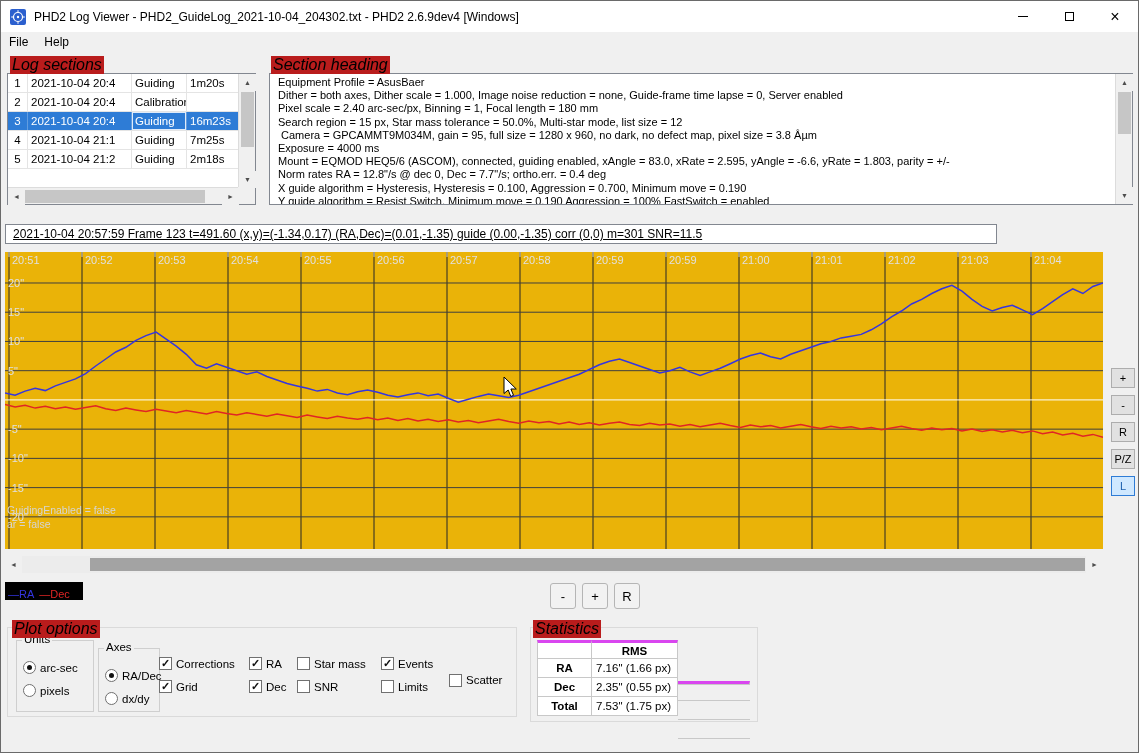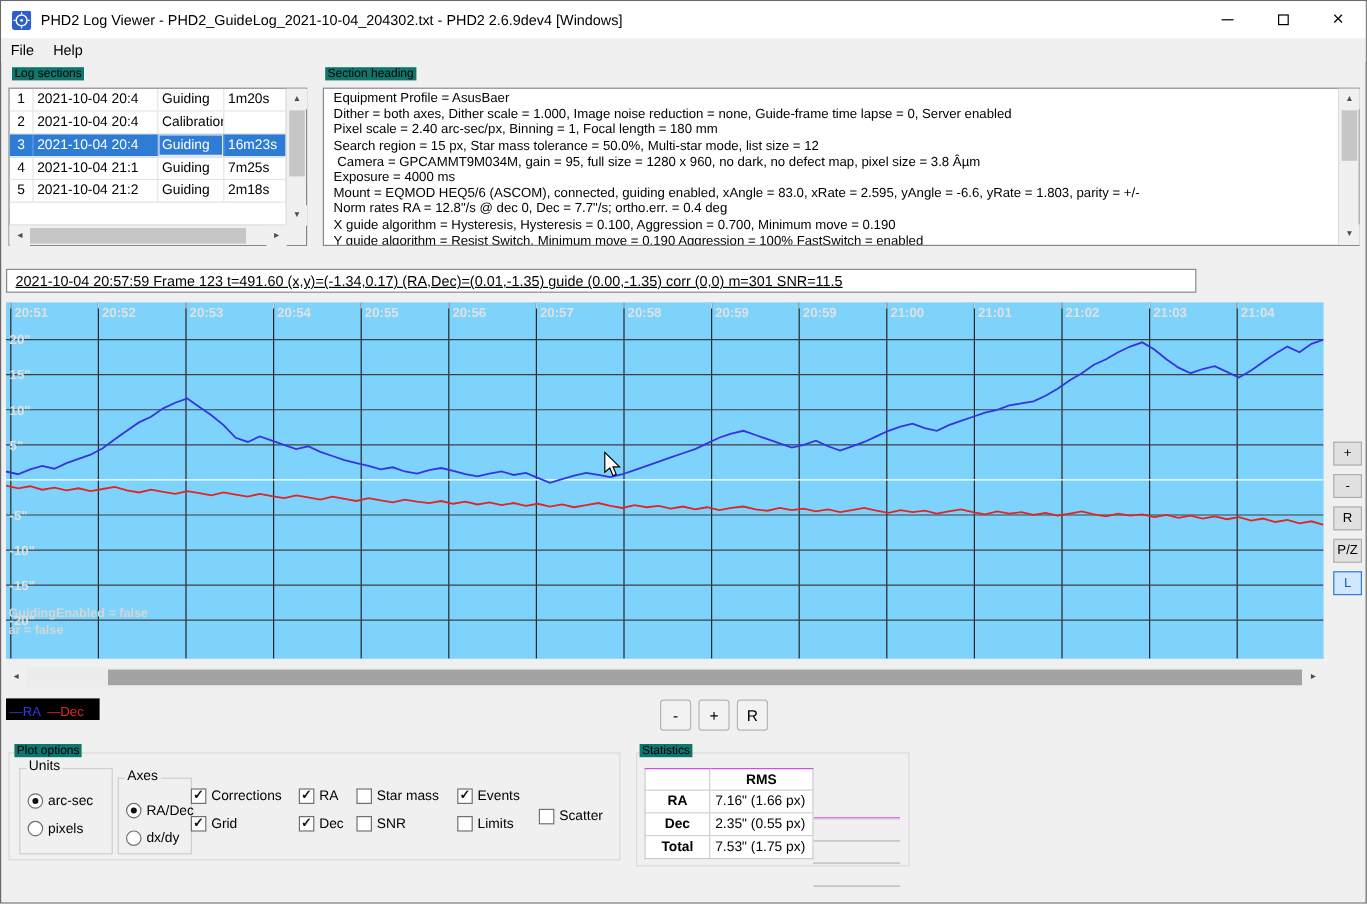--- a/index.html
+++ b/index.html
@@ -15,21 +15,21 @@
   .win-controls { position:absolute; right:0; top:0; height:31px; display:flex; }
   .win-btn { width:46px; height:31px; display:flex; align-items:center; justify-content:center; }
   .min-glyph { width:10px; height:1px; background:#000; display:block; }
   .max-glyph { width:9px; height:9px; border:1px solid #000; display:block; }
   .close-glyph { font-size:16px; line-height:1; }
 
   
   .menubar { position:absolute; left:1px; top:32px; width:1137px; height:20px; display:flex; font-size:12px; background:#f0f0f0; }
   .menu-item { padding:3px 8px; }
 
-  .group-label { position:absolute; font-size:10px; background:#0f766e; padding:0 2px; z-index:3; white-space:nowrap; }
+  .group-label { position:absolute; font-size:16px; background:#b91c1c; padding:0 2px; z-index:3; white-space:nowrap;font-style:italic; }
 
   
   .log-panel { position:absolute; left:7px; top:73px; width:249px; height:132px; background:#fff; border:1px solid #828790; }
   .log-rows { position:absolute; left:0; top:0; width:231px; height:114px; overflow:hidden; }
   .log-row { display:flex; height:19px; border-bottom:1px solid #e4e4e4; font-size:11.5px; }
   .log-cell { border-right:1px solid #e4e4e4; display:flex; align-items:center; overflow:hidden; white-space:nowrap; }
   .log-cell.num  { width:20px; justify-content:center; }
   .log-cell.date { width:104px; padding-left:3px; }
   .log-cell.type { width:55px; padding-left:3px; }
   .log-cell.dur  { width:52px; padding-left:3px; }
@@ -105,21 +105,21 @@
   .cb { width:13px; height:13px; flex:0 0 auto; border:1px solid #707070; background:#fff; font-size:11px; line-height:11px;
         text-align:center; font-weight:bold; color:#111; }
   .cb-label { font-size:11.5px; }
 
   
   .stats-group { position:absolute; left:530px; top:627px; width:228px; height:95px; border:1px solid #dadada; }
   .stats-table { position:absolute; left:537px; top:640px; z-index:2; }
   .stats-row { display:flex; height:19px; }
   .stats-cell { border-right:1px solid #c8c8c8; border-bottom:1px solid #c8c8c8; font-size:11.5px; background:#fff;
                 display:flex; align-items:center; overflow:hidden; white-space:nowrap; }
-  .stats-row:first-child .stats-cell { border-top:1px solid #d946ef; }
+  .stats-row:first-child .stats-cell { border-top:3px solid #d946ef; }
   .stats-cell.c0 { width:55px; justify-content:center; font-weight:bold; border-left:1px solid #c8c8c8; }
   .stats-cell.c1 { width:86px; padding-left:4px; }
   .stats-cell.c2 { width:72px; padding-left:3px;margin-top:41px; }
   .stats-row.header .stats-cell { font-weight:bold; justify-content:center; padding:0; }
 
   .mouse-cursor { position:absolute; left:503px; top:376px; z-index:9; }
 </style>
 </head>
 <body>
 
@@ -229,21 +229,21 @@
     <div class="sb-btn sb-bottom">
         <span>▼</span>
       </div>
   </div>
 </div>
 
 <div class="statusbar">
   <span>2021-10-04 20:57:59 Frame 123 t=491.60 (x,y)=(-1.34,0.17) (RA,Dec)=(0.01,-1.35) guide (0.00,-1.35) corr (0,0) m=301 SNR=11.5</span>
 </div>
 
-<div class="chart" style="background: #7dd3fc; font-weight: bold;"><svg width="1098" height="297">
+<div class="chart" style="background: #eab308;"><svg width="1098" height="297">
       <line x1="4" y1="0" x2="4" y2="297" stroke="#262626" stroke-width="1"></line>
       <line x1="4" y1="0" x2="4" y2="5" stroke="#cfcfcf" stroke-width="1"></line>
       <text x="7" y="12" fill="#e0e0e0" font-size="11">20:51</text>
       <line x1="77" y1="0" x2="77" y2="297" stroke="#262626" stroke-width="1"></line>
       <line x1="77" y1="0" x2="77" y2="5" stroke="#cfcfcf" stroke-width="1"></line>
       <text x="80" y="12" fill="#e0e0e0" font-size="11">20:52</text>
       <line x1="150" y1="0" x2="150" y2="297" stroke="#262626" stroke-width="1"></line>
       <line x1="150" y1="0" x2="150" y2="5" stroke="#cfcfcf" stroke-width="1"></line>
       <text x="153" y="12" fill="#e0e0e0" font-size="11">20:53</text>
       <line x1="223" y1="0" x2="223" y2="297" stroke="#262626" stroke-width="1"></line>

